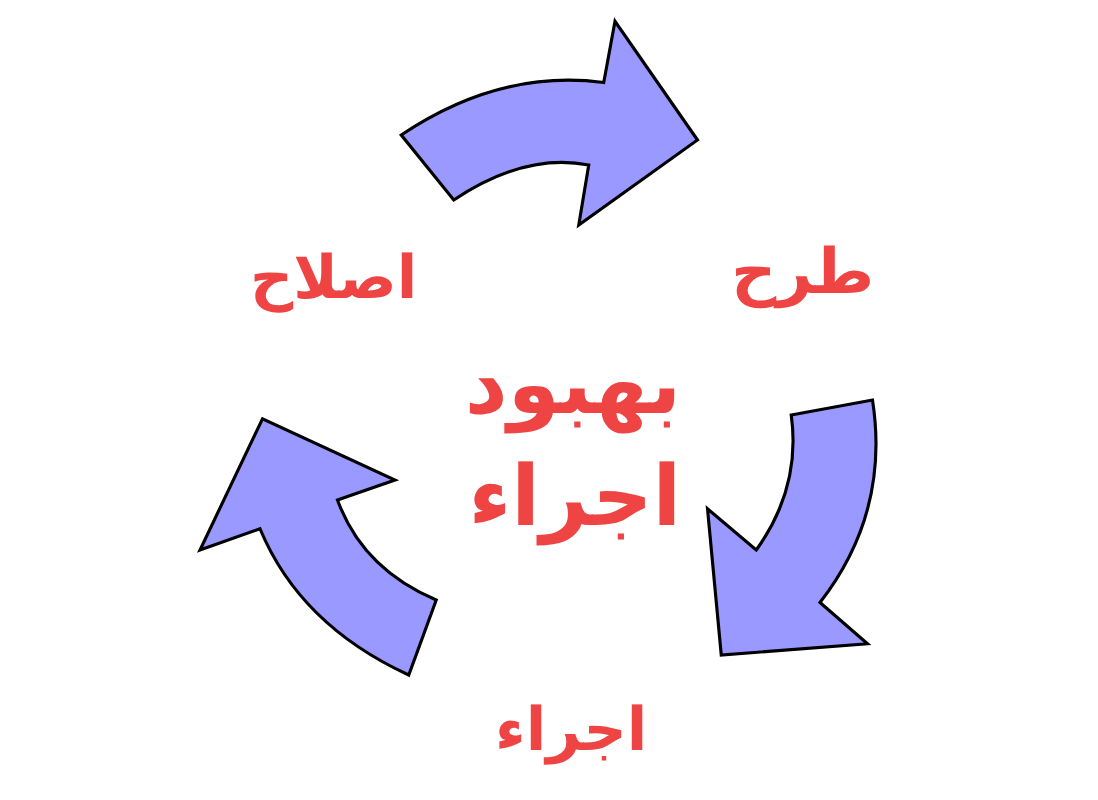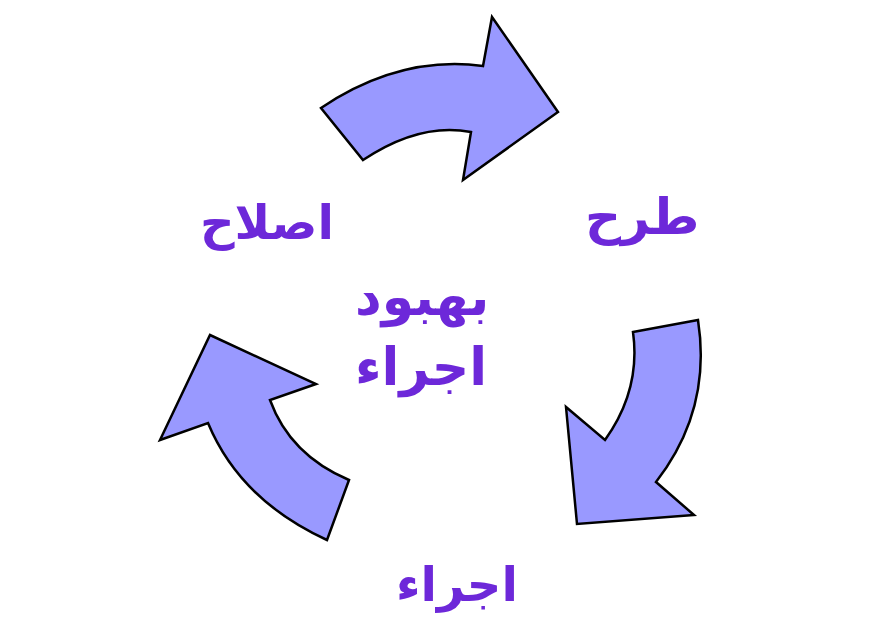--- a/index.html
+++ b/index.html
@@ -2,29 +2,29 @@
 <html><head>
 <meta charset="utf-8">
 <style>
   html, body { margin: 0; padding: 0; background: #ffffff; }
   body { width: 878px; height: 640px; position: relative; overflow: hidden; }
   #diagram { position: absolute; left: 0; top: 0; width: 878px; height: 640px; }
   .label {
     position: absolute;
     font-family: "DejaVu Sans", sans-serif;
     font-weight: bold;
-    color: #6d28d9;
+    color: #ef4444;
     direction: rtl;
     white-space: nowrap;
     line-height: 1;
   }
   #label-design { left: 585px; top: 192px; font-size: 50px; text-align: center; }
   #label-improve { left: 200px; top: 198px; font-size: 48px; }
   #label-execute { left: 396px; top: 560px; font-size: 48px; }
-  #center-label { left: 355px; top: 262px; font-size: 52px; text-align: left; width: 190px; line-height: 1.35; }
+  #center-label { left: 355px; top: 262px; font-size: 67px; text-align: right; width: 190px; line-height: 1.35; }
   #center-label span { display: block; }
 </style>
 </head>
 <body>
 
 <svg id="diagram" viewBox="0 0 878 640" xmlns="http://www.w3.org/2000/svg">
 
   <path d="M321,108 Q400,55 483,66 L492,17 L558,112 L463,180 L471,132 Q420,122 363,160 Z" fill="#9999ff" stroke="#000" stroke-width="2.5" stroke-linejoin="miter"></path>
 
   <path d="M633,332 L698,320 Q712,410 656,482 L694,515 L577,524 L566,407 L605,440 Q641,390 633,332 Z" fill="#9999ff" stroke="#000" stroke-width="2.5" stroke-linejoin="miter"></path>

